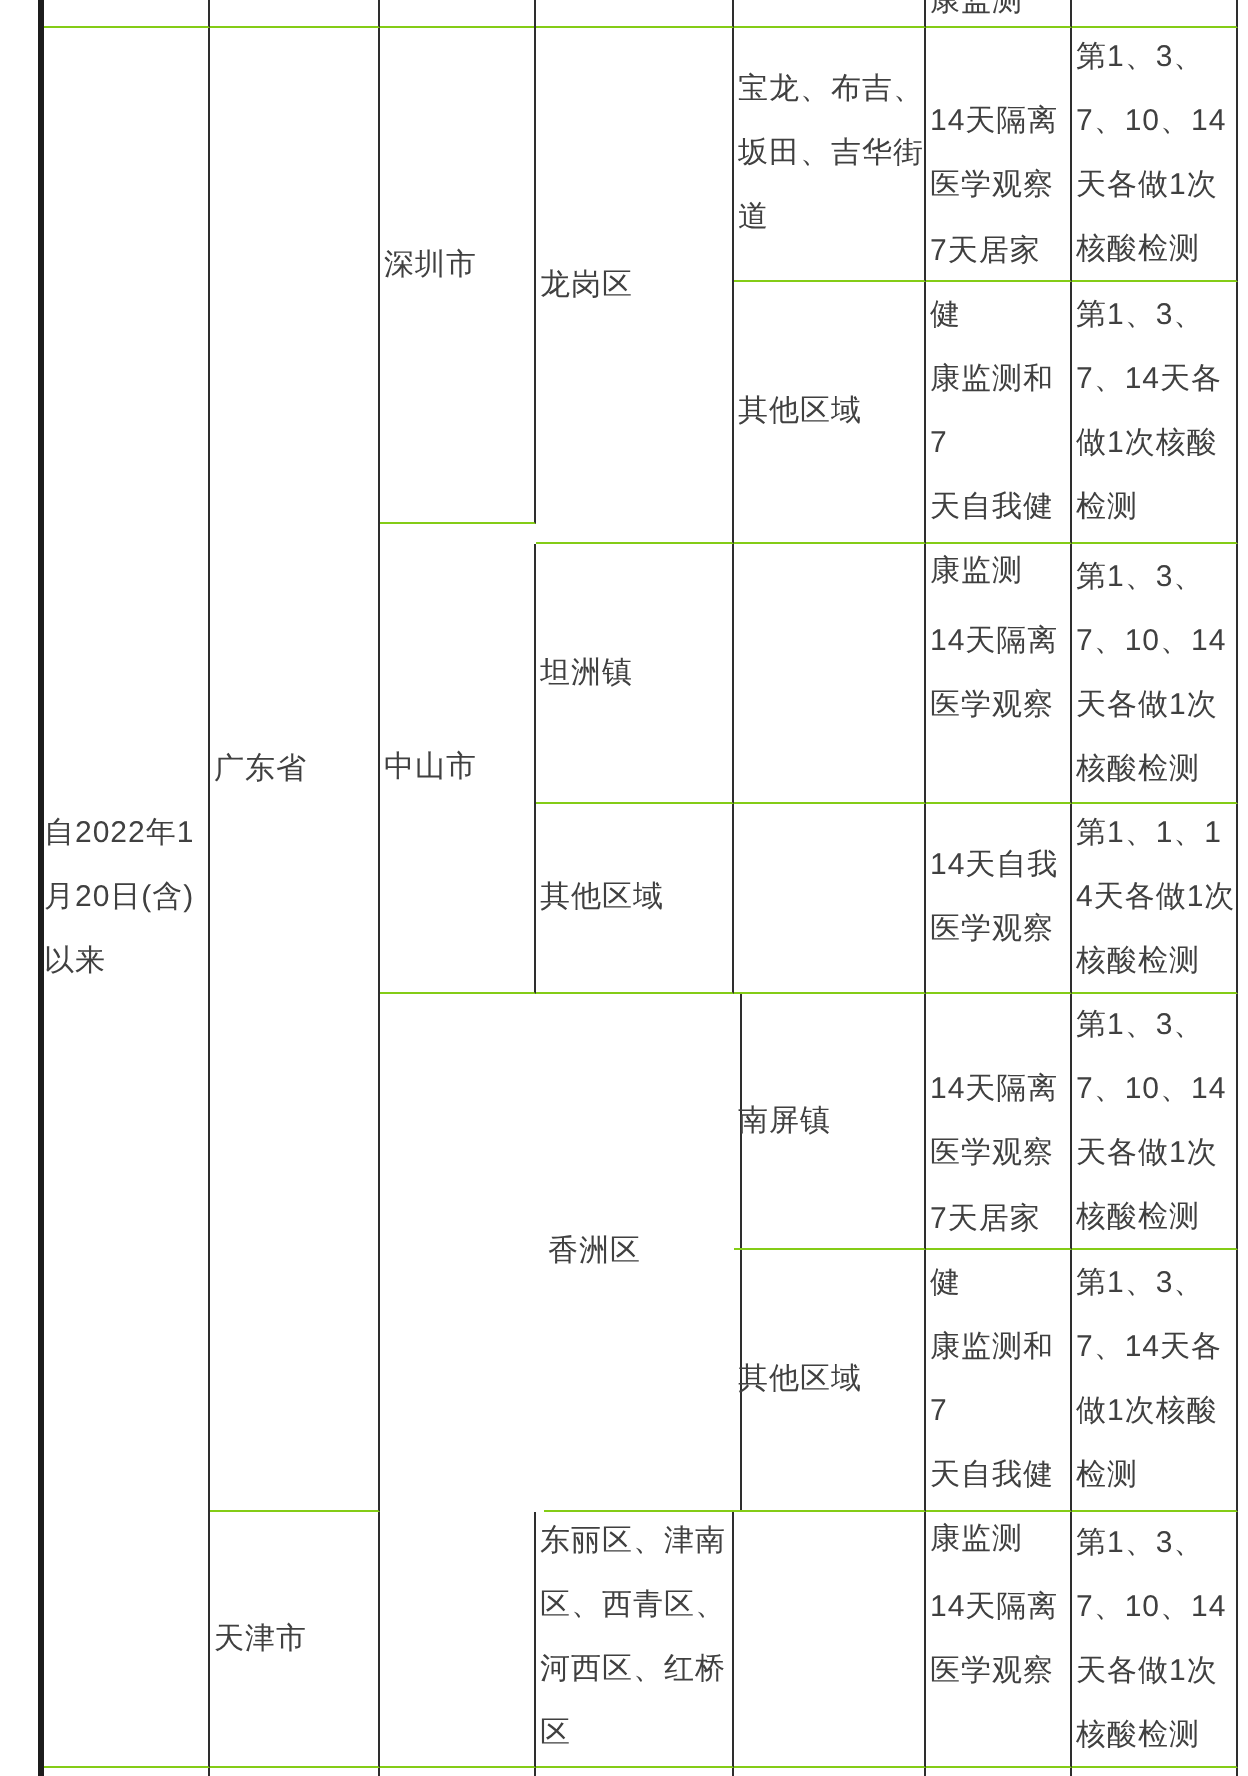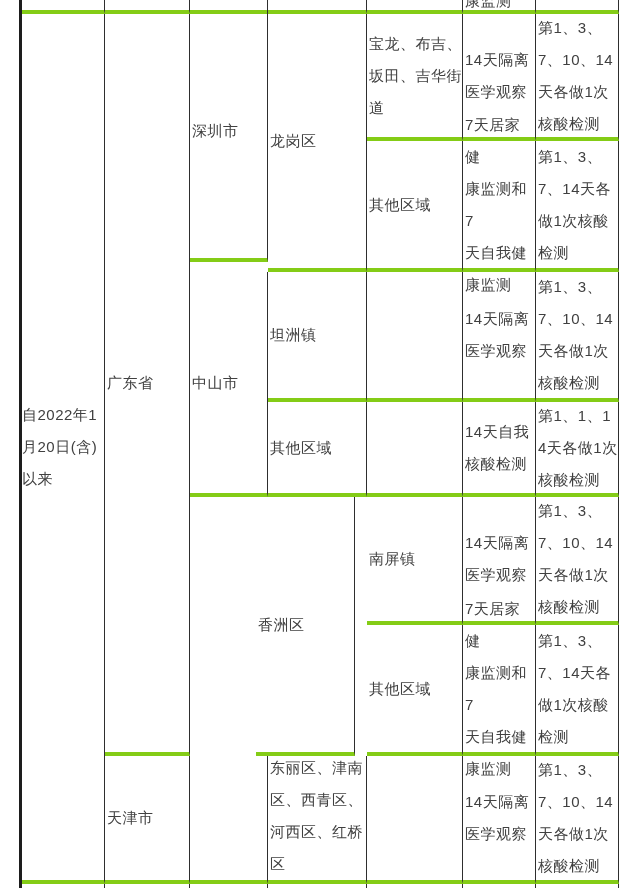--- a/index.html
+++ b/index.html
@@ -17,21 +17,21 @@
     display:flex;
     align-items:center;
     padding-left:2px;
     font-size:15px;
     line-height:32px;
     white-space:pre-line;
     color:#404040;
     letter-spacing:0.5px;
   }
   .br{border-right:1px solid #2e2e2e;}
-  .bb{border-bottom:4px solid #84cc16;}
+  .bb{border-bottom:1px solid #84cc16;}
   #left-bold-border{
     position:absolute;left:19px;top:0;width:3px;height:888px;
     background:#1d1d1d;
   }
   .clip{overflow:hidden;position:relative;}
   .clip span{position:absolute;top:-7px;left:2px;line-height:16px;}
 </style>
 </head>
 <body>
 
@@ -54,21 +54,21 @@
   <div class="cell br bb" style="left:105px;top:14px;width:85px;height:742px;">广东省</div>
   <div class="cell br bb" style="left:105px;top:756px;width:85px;height:128px;text-align:center;">天津市</div>
 
   <div class="cell br bb" style="left:190px;top:4px;width:78px;height:258px;">深圳市</div>
   <div class="cell br bb" style="left:190px;top:272px;width:78px;height:225px;">中山市</div>
   <div class="cell br bb" style="left:190px;top:756px;width:78px;height:128px;"></div>
 
   <div class="cell br bb" style="left:268px;top:14px;width:99px;height:258px;">龙岗区</div>
   <div class="cell br bb" style="left:268px;top:272px;width:99px;height:130px;">坦洲镇</div>
   <div class="cell br bb" style="left:268px;top:402px;width:99px;height:95px;">其他区域</div>
-  <div class="cell br bb" style="left:256px;top:497px;width:99px;height:259px;">香洲区</div>
+  <div class="cell br bb" style="left:272px;top:497px;width:99px;height:259px;">香洲区</div>
   <div class="cell br bb" style="left:268px;top:756px;width:99px;height:128px;font-family:Liberation Mono, monospace;">东丽区、津南
 区、西青区、
 河西区、红桥
 区</div>
 
   <div class="cell br bb" style="left:367px;top:14px;width:96px;height:127px;">宝龙、布吉、
 坂田、吉华街
 道</div>
   <div class="cell br bb" style="left:367px;top:141px;width:96px;height:131px;">其他区域</div>
   <div class="cell br bb" style="left:367px;top:272px;width:96px;height:130px;"></div>
@@ -79,21 +79,21 @@
 
   <div class="cell br bb" style="left:463px;top:14px;width:73px;height:127px;">14天隔离
 医学观察</div>
   <div class="cell br bb" style="left:463px;top:141px;width:73px;height:131px;">7天居家健
 康监测和7
 天自我健
 康监测</div>
   <div class="cell br bb" style="left:463px;top:272px;width:73px;height:130px;">14天隔离
 医学观察</div>
   <div class="cell br bb" style="left:463px;top:402px;width:73px;height:95px;">14天自我
-核酸检测</div>
+医学观察</div>
   <div class="cell br bb" style="left:463px;top:497px;width:73px;height:128px;">14天隔离
 医学观察</div>
   <div class="cell br bb" style="left:463px;top:625px;width:73px;height:131px;">7天居家健
 康监测和7
 天自我健
 康监测</div>
   <div class="cell br bb" style="left:463px;top:756px;width:73px;height:128px;">14天隔离
 医学观察</div>
 
   <div class="cell br bb" style="left:536px;top:14px;width:83px;height:127px;">第1、3、

